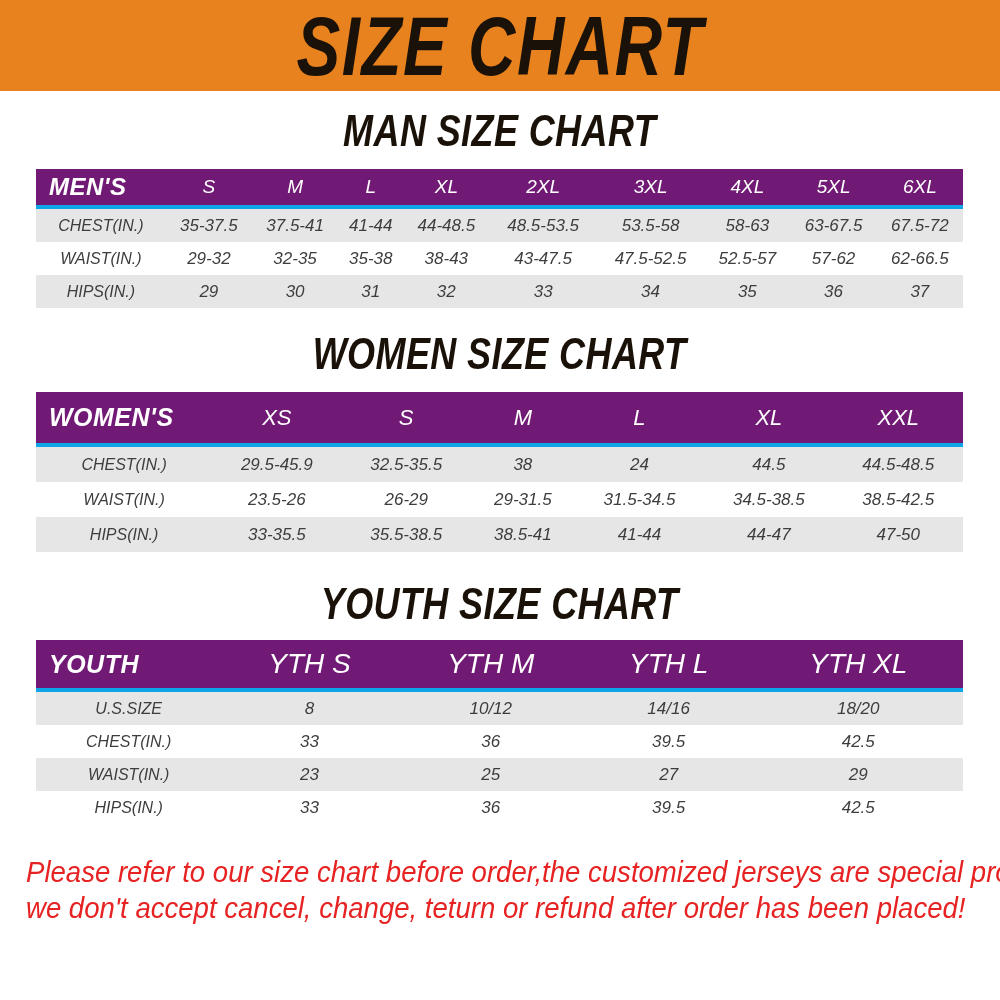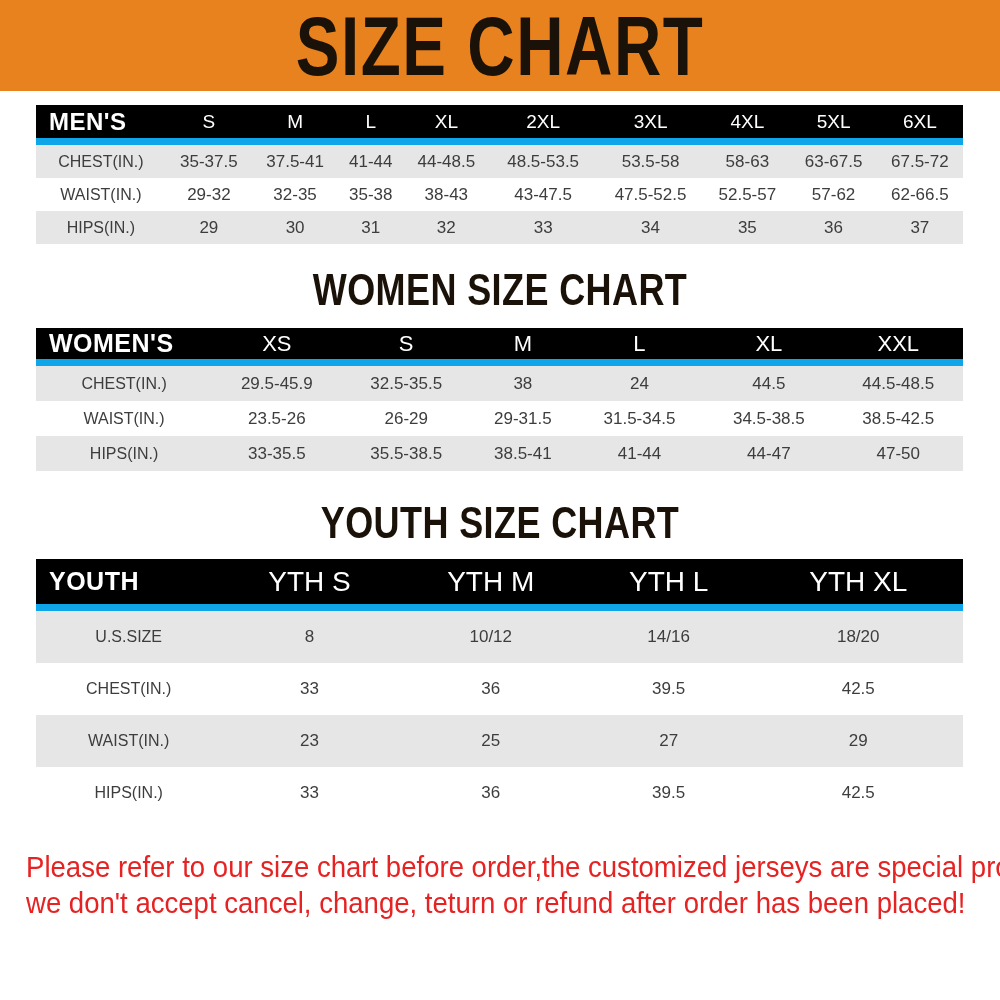--- a/index.html
+++ b/index.html
@@ -1,21 +1,21 @@
 <!DOCTYPE html>
 <html><head>
 <meta charset="utf-8">
 <style>
   * { margin: 0; padding: 0; box-sizing: border-box; }
   html, body { width: 1000px; background: #ffffff; }
   body {
     font-family: "Liberation Sans", sans-serif;
     width: 1000px; height: 1000px; overflow: hidden;
   }
-  .page { width: 1000px; height: 1000px; }
+  .page { width: 1000px; height: 1000px; font-style: italic; }
 
   
   .banner {
     height: 91px; width: 100%;
     background: #E8821E;
     display: flex; align-items: center; justify-content: center;
   }
   .banner-title {
     display: inline-block;
     font-weight: bold;
@@ -54,50 +54,50 @@
     border-spacing: 0;
     width: 927px;
     margin-left: 36px;
     table-layout: auto;
   }
   .tbl-wrap-men   { margin-top: 14px; }
   .tbl-wrap-women { margin-top: 14px; }
   .tbl-wrap-youth { margin-top: 12px; }
 
   .size-table thead th {
-    background: #000000;
+    background: #701a75;
     color: #ffffff;
     font-weight: normal;
     text-align: center;
-    border-bottom: 7px solid #0ea5e9;
+    border-bottom: 4px solid #0ea5e9;
     vertical-align: middle;
   }
   .size-table thead th.label-th {
     text-align: left;
     font-weight: bold;
     padding-left: 13px;
     letter-spacing: 0.5px;
   }
   .t-men   thead th { height: 40px; font-size: 19px; }
-  .t-women thead th { height: 38px; font-size: 22px; }
+  .t-women thead th { height: 55px; font-size: 22px; }
   .t-youth thead th { height: 52px; font-size: 28px; }
   .t-men   thead th.label-th { font-size: 24px; }
   .t-women thead th.label-th { font-size: 25px; }
   .t-youth thead th.label-th { font-size: 25px; }
 
   .size-table td {
     text-align: center;
     color: #3D3D3D;
     font-size: 17px;
     vertical-align: middle;
   }
   .size-table td.row-label { font-size: 16px; }
   .t-men   tbody tr { height: 33px; }
   .t-women tbody tr { height: 35px; }
-  .t-youth tbody tr { height: 52px; margin-top: 32px; }
+  .t-youth tbody tr { height: 33px; margin-top: 32px; }
   .size-table tbody tr:nth-child(odd) td { background: #E6E6E6; }
 
   .t-men   td.row-label, .t-men   th.label-th { width: 14%; }
   .t-women td.row-label, .t-women th.label-th { width: 19%; }
   .t-youth td.row-label, .t-youth th.label-th { width: 20%; }
 
   
   .notice {
     margin-top: 30px;
     padding-left: 26px;
@@ -114,20 +114,23 @@
 </head>
 <body>
 
 <div class="page">
 
   <header class="banner">
     <span class="banner-title">SIZE CHART</span>
   </header>
 
   <section>
+    <h2 class="section-title">
+      <span>MAN SIZE CHART</span>
+    </h2>
     <div class="tbl-wrap-men">
       <table class="size-table t-men">
           <thead>
             <tr>
               <th class="label-th">MEN'S</th>
               <th>S</th>
               <th>M</th>
               <th>L</th>
               <th>XL</th>
               <th>2XL</th>

